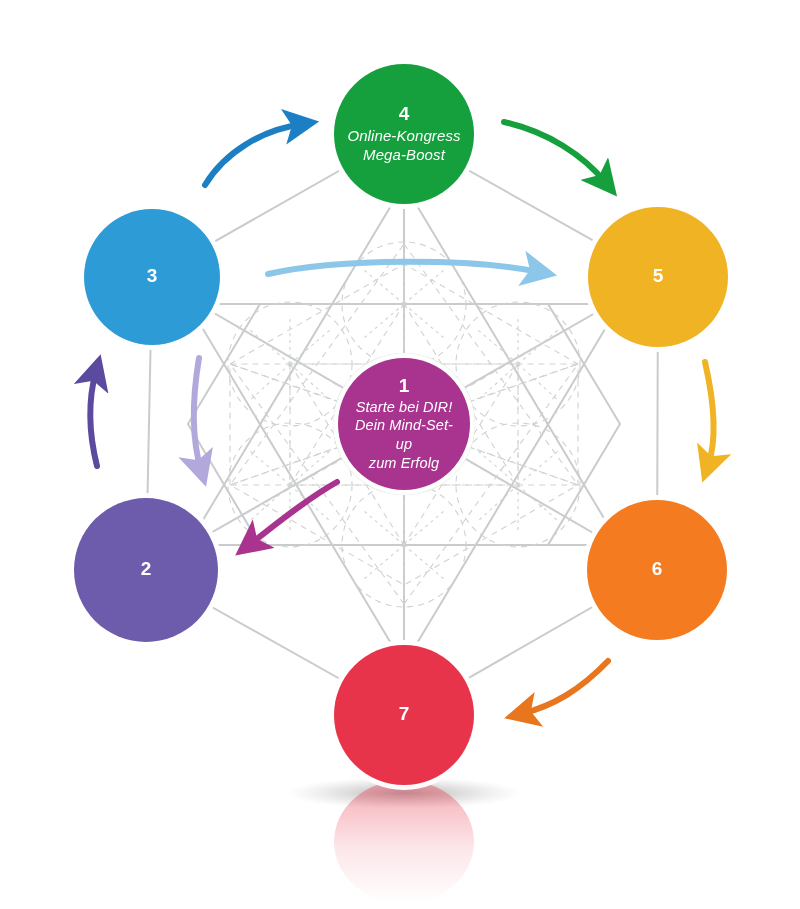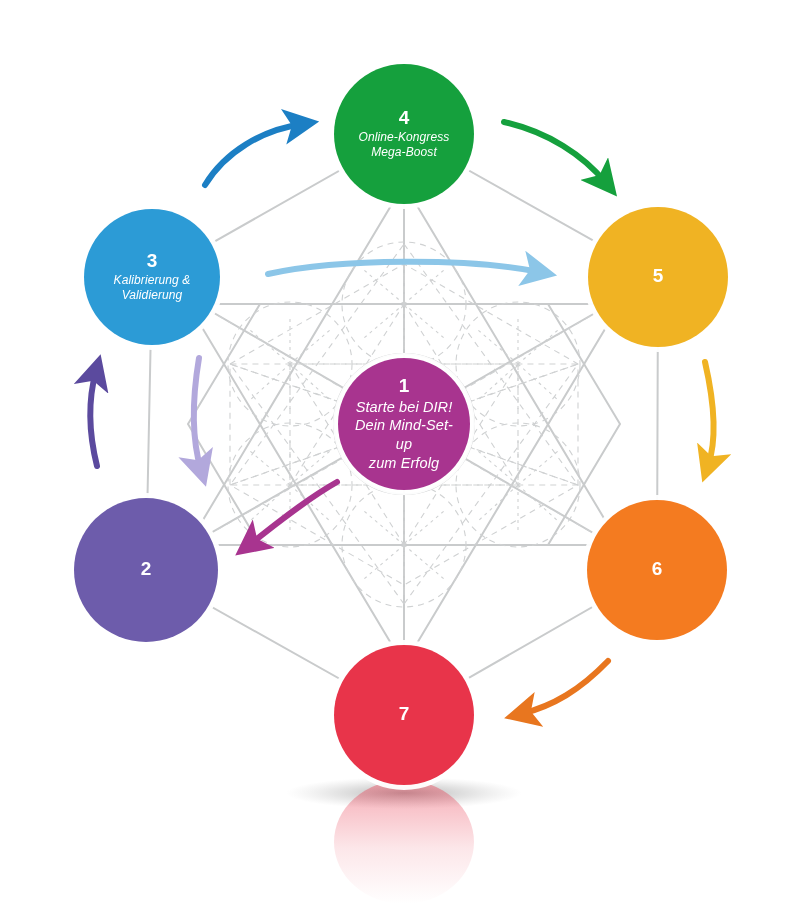--- a/index.html
+++ b/index.html
@@ -39,21 +39,21 @@
     box-shadow: 0 0 0 5px rgba(255,255,255,0.95);
   }
   .node-number {
     font-size: 19px;
     font-weight: bold;
     line-height: 1.05;
     margin-bottom: 2px;
     font-style: normal;
   }
   .node-label {
-    font-size: 12px;
+    font-size: 15px;
     font-style: italic;
     line-height: 1.28;
     padding: 0 10px;
     letter-spacing: 0.1px;
   }
   #node-1 .node-number { font-size: 19px; }
   #node-1 .node-label { font-size: 14.5px; }
 </style>
 </head>
 <body>
@@ -190,21 +190,20 @@
     </g>
   </svg>
 
   <div class="node-circle" id="node-4" style="left:334px; top:64px; width:140px; height:140px; background:#15a03d;">
     <span class="node-number">4</span>
     <span class="node-label"><span>Online-Kongress</span><br><span>Mega-Boost</span></span>
   </div>
 
   <div class="node-circle" id="node-3" style="left:84px; top:209px; width:136px; height:136px; background:#2c9bd6;">
     <span class="node-number">3</span>
-    <span class="node-label"><span>Kalibrierung &amp;</span><br><span>Validierung</span></span>
   </div>
 
   <div class="node-circle" id="node-5" style="left:588px; top:207px; width:140px; height:140px; background:#f0b323;">
     <span class="node-number">5</span>
   </div>
 
   <div class="node-circle" id="node-1" style="left:338px; top:358px; width:132px; height:132px; background:#a8348f;">
     <span class="node-number">1</span>
     <span class="node-label"><span>Starte bei DIR!</span><br><span>Dein Mind-Set-up</span><br><span>zum Erfolg</span></span>
   </div>

